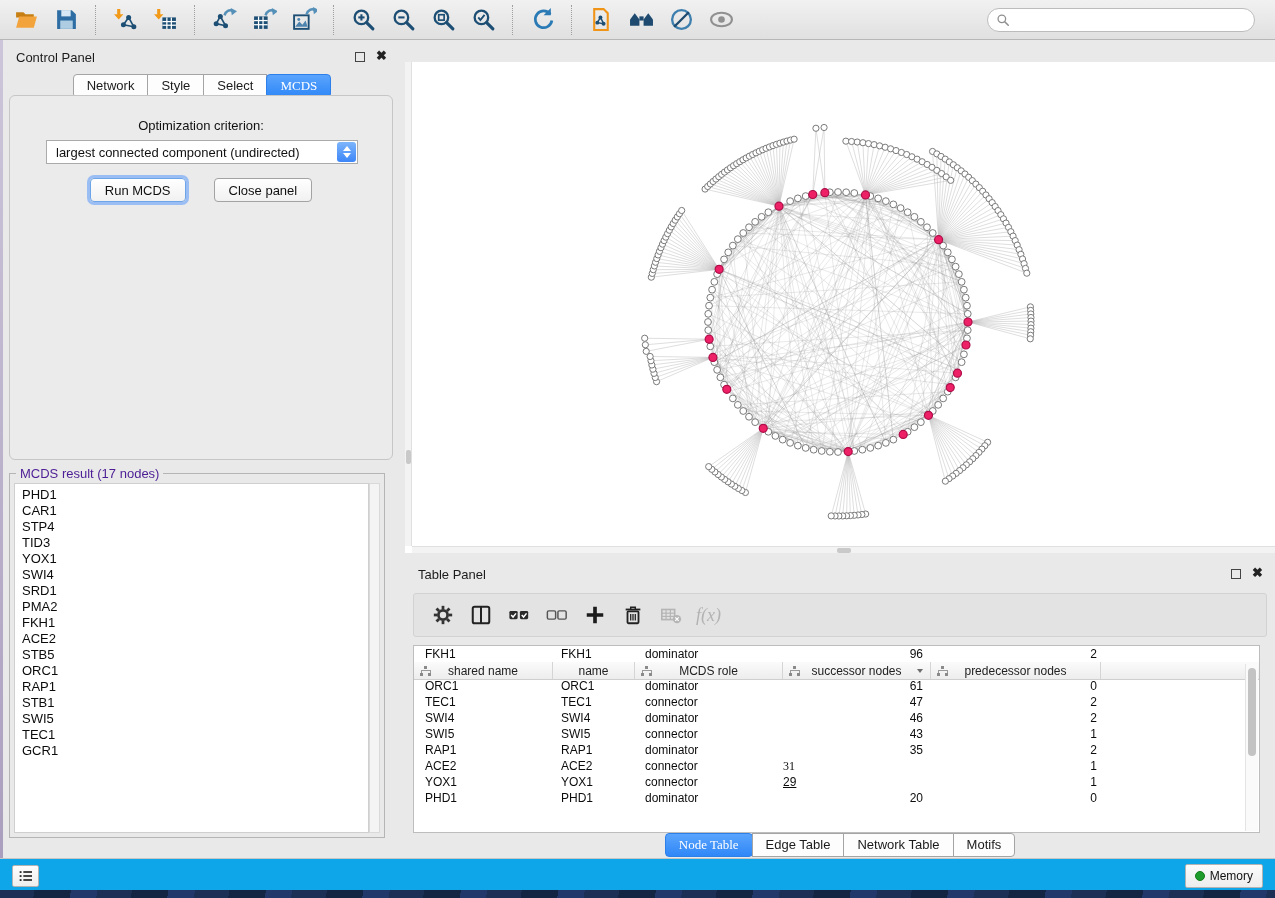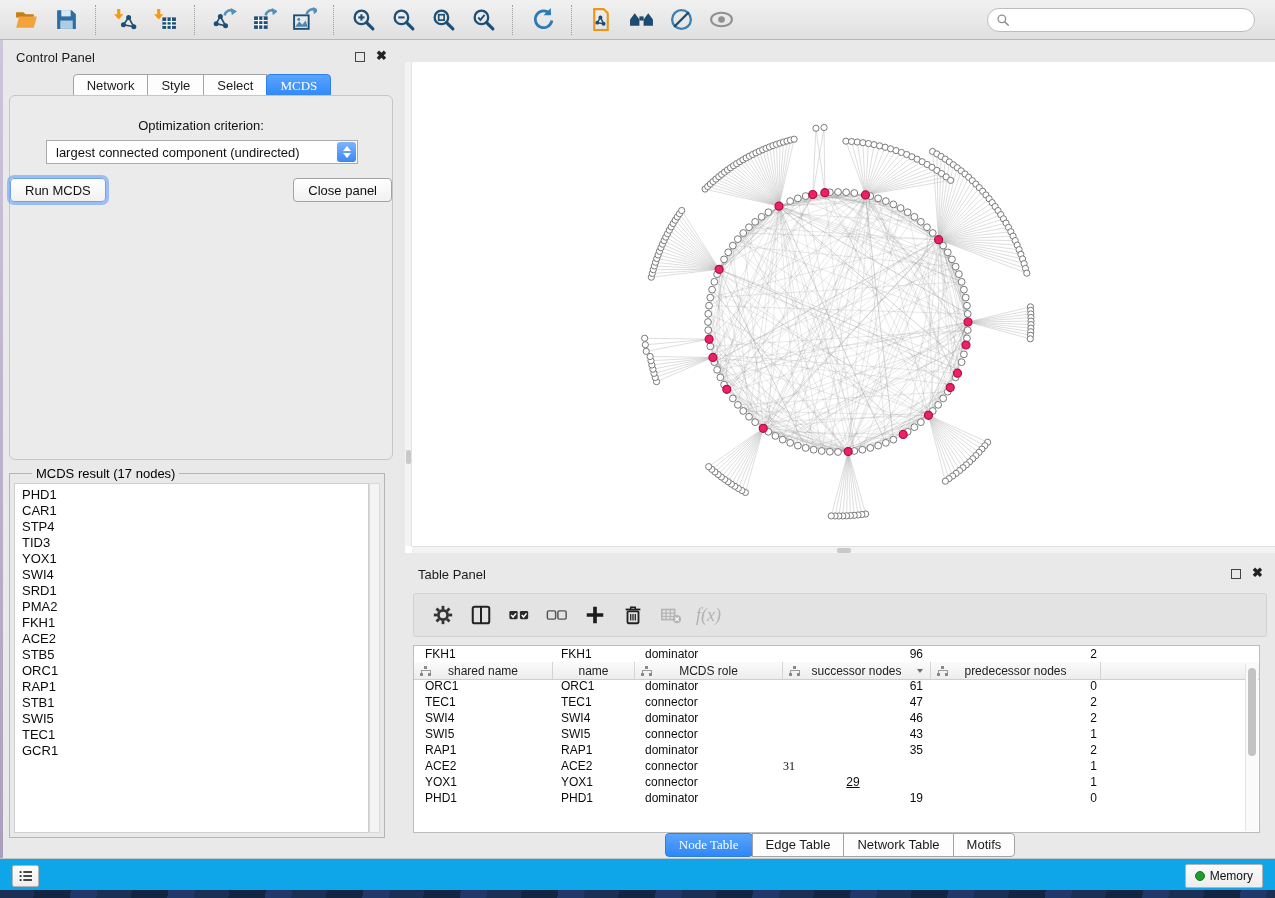--- a/index.html
+++ b/index.html
@@ -42,27 +42,27 @@
     background:#ebebeb;border:1px solid #c6c6c6;border-radius:6px;box-sizing:border-box;}
   .opt-label{position:absolute;left:0;width:100%;top:22px;text-align:center;font-size:13px;color:#111;}
   .dropdown{position:absolute;left:36px;top:44px;width:312px;height:24px;background:#fff;
     border:1px solid #ababab;border-radius:0;box-sizing:border-box;display:flex;align-items:center;}
   .dd-text{flex:1;font-size:13px;color:#111;padding-left:9px;white-space:nowrap;overflow:hidden;}
   .dd-stepper{width:19px;height:20px;margin-right:1px;border-radius:3px;
     background:linear-gradient(#7db5fc,#3d86f8);display:flex;flex-direction:column;
     align-items:center;justify-content:center;gap:2px;}
   .dd-stepper .up{width:0;height:0;border-left:4px solid transparent;border-right:4px solid transparent;border-bottom:5px solid #fff;}
   .dd-stepper .dn{width:0;height:0;border-left:4px solid transparent;border-right:4px solid transparent;border-top:5px solid #fff;}
-  .btn-row{position:absolute;left:0;top:82px;width:100%;display:flex;justify-content:space-between;gap:28px;}
+  .btn-row{position:absolute;left:0;top:82px;width:100%;display:flex;justify-content:center;gap:28px;}
   .btn{height:24px;padding:0 14px;font:13px "Liberation Sans",sans-serif;color:#111;
     background:linear-gradient(#ffffff,#f1f1f1);border:1px solid #a3a3a3;border-radius:4px;}
   .btn.focus{box-shadow:0 0 0 3px rgba(100,160,250,.6);border-color:#6ea4e8;}
   .result-box{position:absolute;left:6px;top:421px;width:376px;height:372px;margin:0;
     border:1px solid #b5b5b5;padding:0;box-sizing:border-box;background:transparent;}
-  .result-box legend{font-size:13px;color:#000000;margin-left:22px;padding:0 4px;}
+  .result-box legend{font-size:13px;color:#4c1d95;margin-left:6px;padding:0 4px;}
   .result-list{position:absolute;left:4px;top:2px;right:15px;bottom:4px;background:#fff;
     border:1px solid #cfcfcf;overflow:hidden;padding:3px 0 0 7px;}
   .mcds-item{font-size:13px;line-height:16px;color:#0b0b0b;}
   .result-scroll{position:absolute;top:2px;right:4px;width:11px;bottom:4px;background:#f4f4f4;
     border:1px solid #d9d9d9;box-sizing:border-box;}
   
   .net-frame{position:absolute;left:405px;top:45px;width:870px;height:508px;}
   .net-titlebar{position:absolute;left:0;top:0;width:100%;height:17px;
     background:linear-gradient(#f3f3f3,#d7d7d7);border-bottom:1px solid #b2b2b2;box-sizing:border-box;}
   .tl{position:absolute;top:3.5px;width:11px;height:11px;border-radius:50%;box-sizing:border-box;}
@@ -1318,28 +1318,28 @@
             <div class="td" style="width: 139px; text-align: left; padding: 0px 0px 0px 11px;">ACE2</div>
             <div class="td" style="width: 82px; text-align: left; padding: 0px 0px 0px 8px;">ACE2</div>
             <div class="td" style="width: 148px; text-align: left; padding: 0px 0px 0px 10px;">connector</div>
             <div class="td" style="width: 148px; text-align: left; padding: 0px 8px 0px 0px; font-family: Liberation Serif, serif;">31</div>
             <div class="td" style="width: 170px; text-align: right; padding: 0px 4px 0px 0px;">1</div>
           </div>
           <div class="trow">
             <div class="td" style="width: 139px; text-align: left; padding: 0px 0px 0px 11px;">YOX1</div>
             <div class="td" style="width: 82px; text-align: left; padding: 0px 0px 0px 8px;">YOX1</div>
             <div class="td" style="width: 148px; text-align: left; padding: 0px 0px 0px 10px;">connector</div>
-            <div class="td" style="width: 148px; text-align: center; padding: 0px 8px 0px 0px; text-decoration: underline;">29</div>
+            <div class="td" style="width: 148px; text-align: left; padding: 0px 8px 0px 0px; text-decoration: underline;">29</div>
             <div class="td" style="width: 170px; text-align: right; padding: 0px 4px 0px 0px;">1</div>
           </div>
           <div class="trow">
             <div class="td" style="width: 139px; text-align: left; padding: 0px 0px 0px 11px;">PHD1</div>
             <div class="td" style="width: 82px; text-align: left; padding: 0px 0px 0px 8px;">PHD1</div>
             <div class="td" style="width: 148px; text-align: left; padding: 0px 0px 0px 10px;">dominator</div>
-            <div class="td" style="width: 148px; text-align: right; padding: 0px 8px 0px 0px;">19</div>
+            <div class="td" style="width: 148px; text-align: right; padding: 0px 8px 0px 0px;">20</div>
             <div class="td" style="width: 170px; text-align: right; padding: 0px 4px 0px 0px;">0</div>
           </div>
         </div>
       <div class="tscroll">
           <div class="tthumb"></div>
         </div>
     </div>
     <div class="ttabs">
         <div class="ctab active">Node Table</div>
         <div class="ctab">Edge Table</div>

